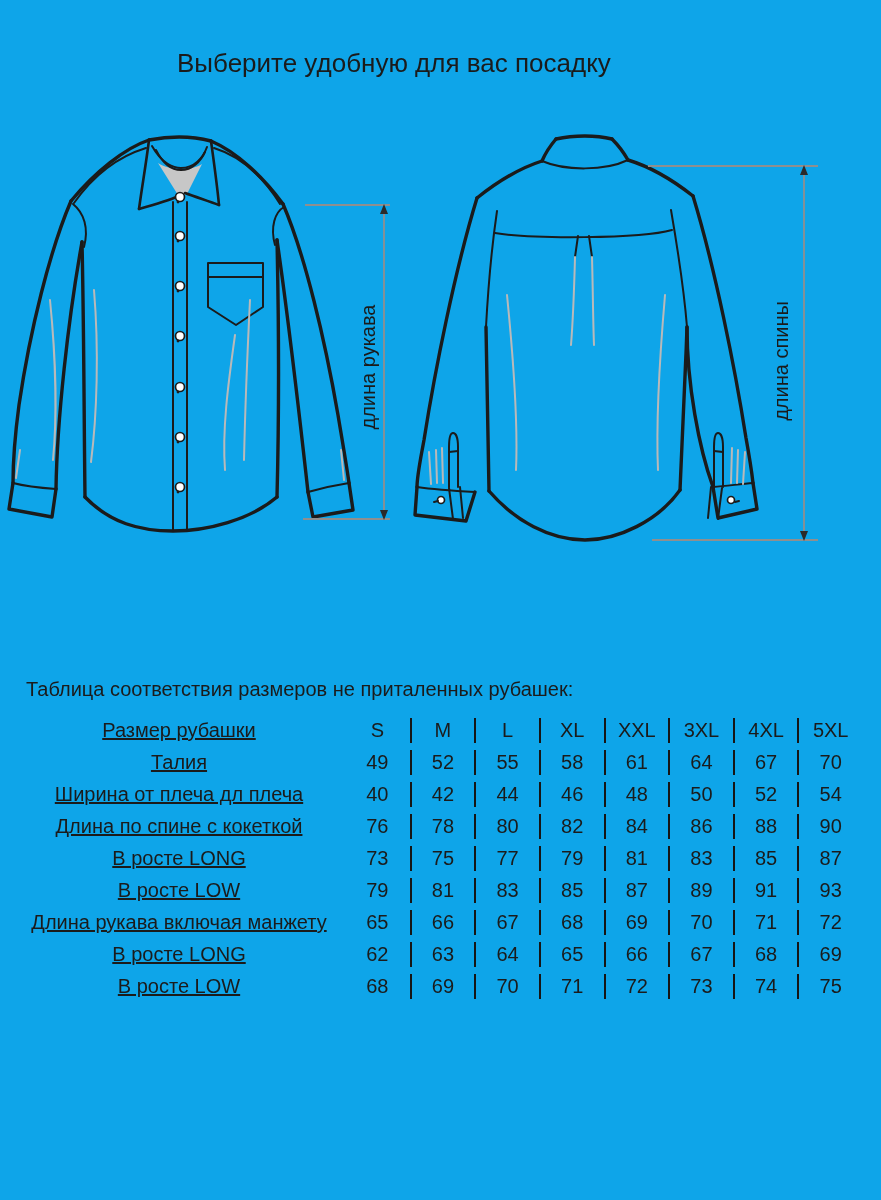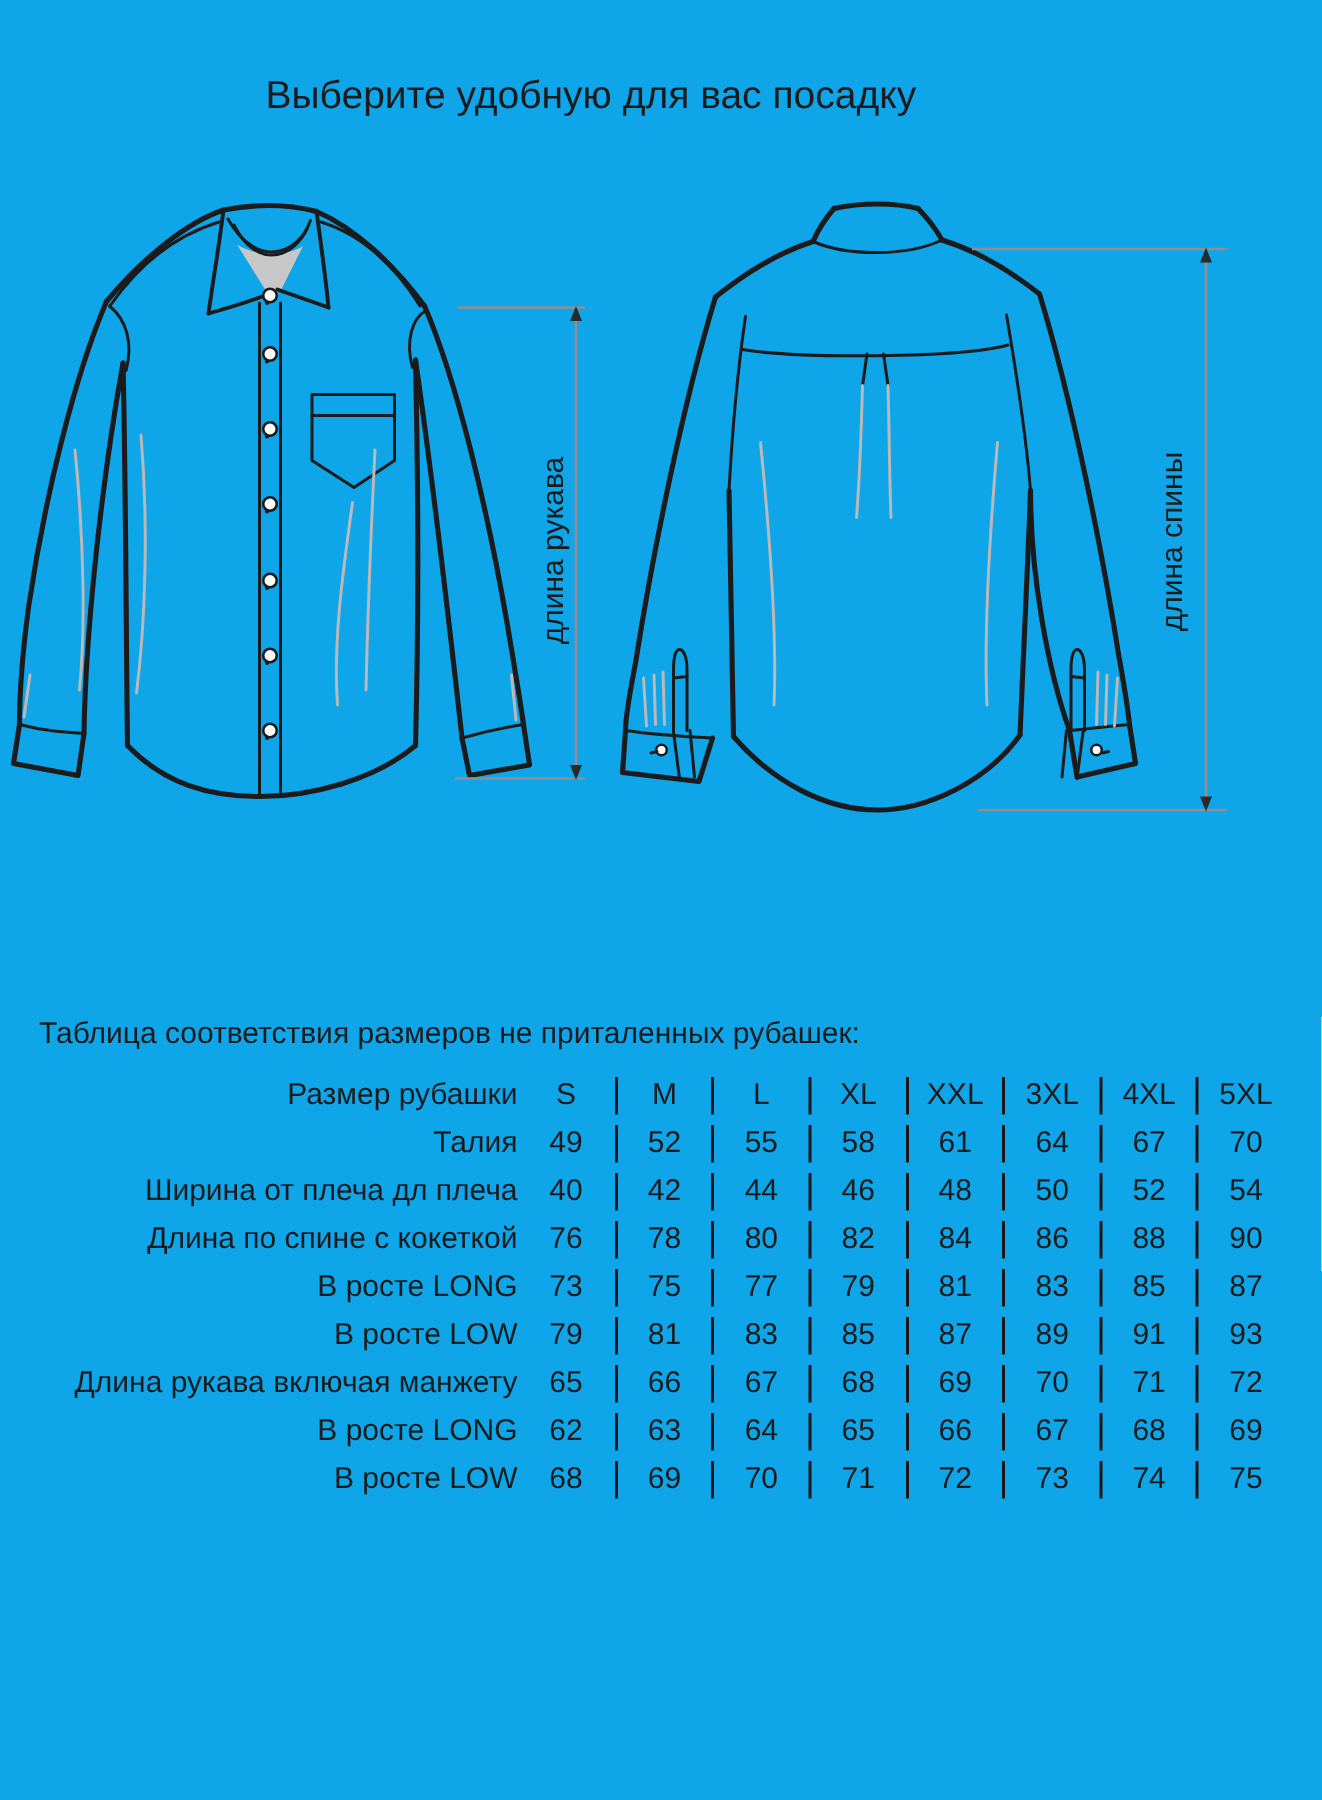--- a/index.html
+++ b/index.html
@@ -5,21 +5,21 @@
   html,body{margin:0;padding:0;background:#fff;}
   #page{position:relative;width:881px;height:1200px;background:#0ea5e9;overflow:hidden;
         font-family:"Liberation Sans",sans-serif;color:#1b1b1b;}
   #title{position:absolute;left:177px;top:48px;font-size:26px;line-height:1.2;white-space:nowrap;}
   #diagram{position:absolute;left:0;top:0;width:881px;height:610px;}
   #classic-fit{position:absolute;left:13px;top:620px;font-size:24px;font-weight:bold;letter-spacing:.5px;}
   #subtitle{position:absolute;left:26px;top:658px;font-size:20px;margin-top:20px;}
   #size-table{position:absolute;left:13px;top:711px;width:849px;table-layout:fixed;
               border-collapse:separate;border-spacing:0 7px;font-size:20px;}
   #size-table col.lbl{width:332px;}
-  #size-table th{font-weight:normal;text-align:right;padding:0;height:25px;vertical-align:middle;white-space:nowrap;}
+  #size-table th{font-weight:normal;text-align:center;padding:0;height:25px;vertical-align:middle;white-space:nowrap;text-decoration:underline;}
   #size-table td{text-align:center;padding:0;height:25px;vertical-align:middle;}
   #size-table td + td{border-left:2px solid #161616;}
   
   .s3{fill:none;stroke:#1b1b1b;stroke-width:3.4;stroke-linecap:round;stroke-linejoin:round;}
   .s2{fill:none;stroke:#1b1b1b;stroke-width:2;stroke-linecap:round;stroke-linejoin:round;}
   .s26{fill:none;stroke:#1b1b1b;stroke-width:2.6;stroke-linecap:round;stroke-linejoin:round;}
   .sg{fill:none;stroke:#b9b9b9;stroke-width:2;stroke-linecap:round;}
   .dim{fill:none;stroke:#8f8f8f;stroke-width:1.8;}
   .arr{fill:#2a2a2a;stroke:none;}
   .btn{fill:#fff;stroke:#1b1b1b;stroke-width:1.7;}

